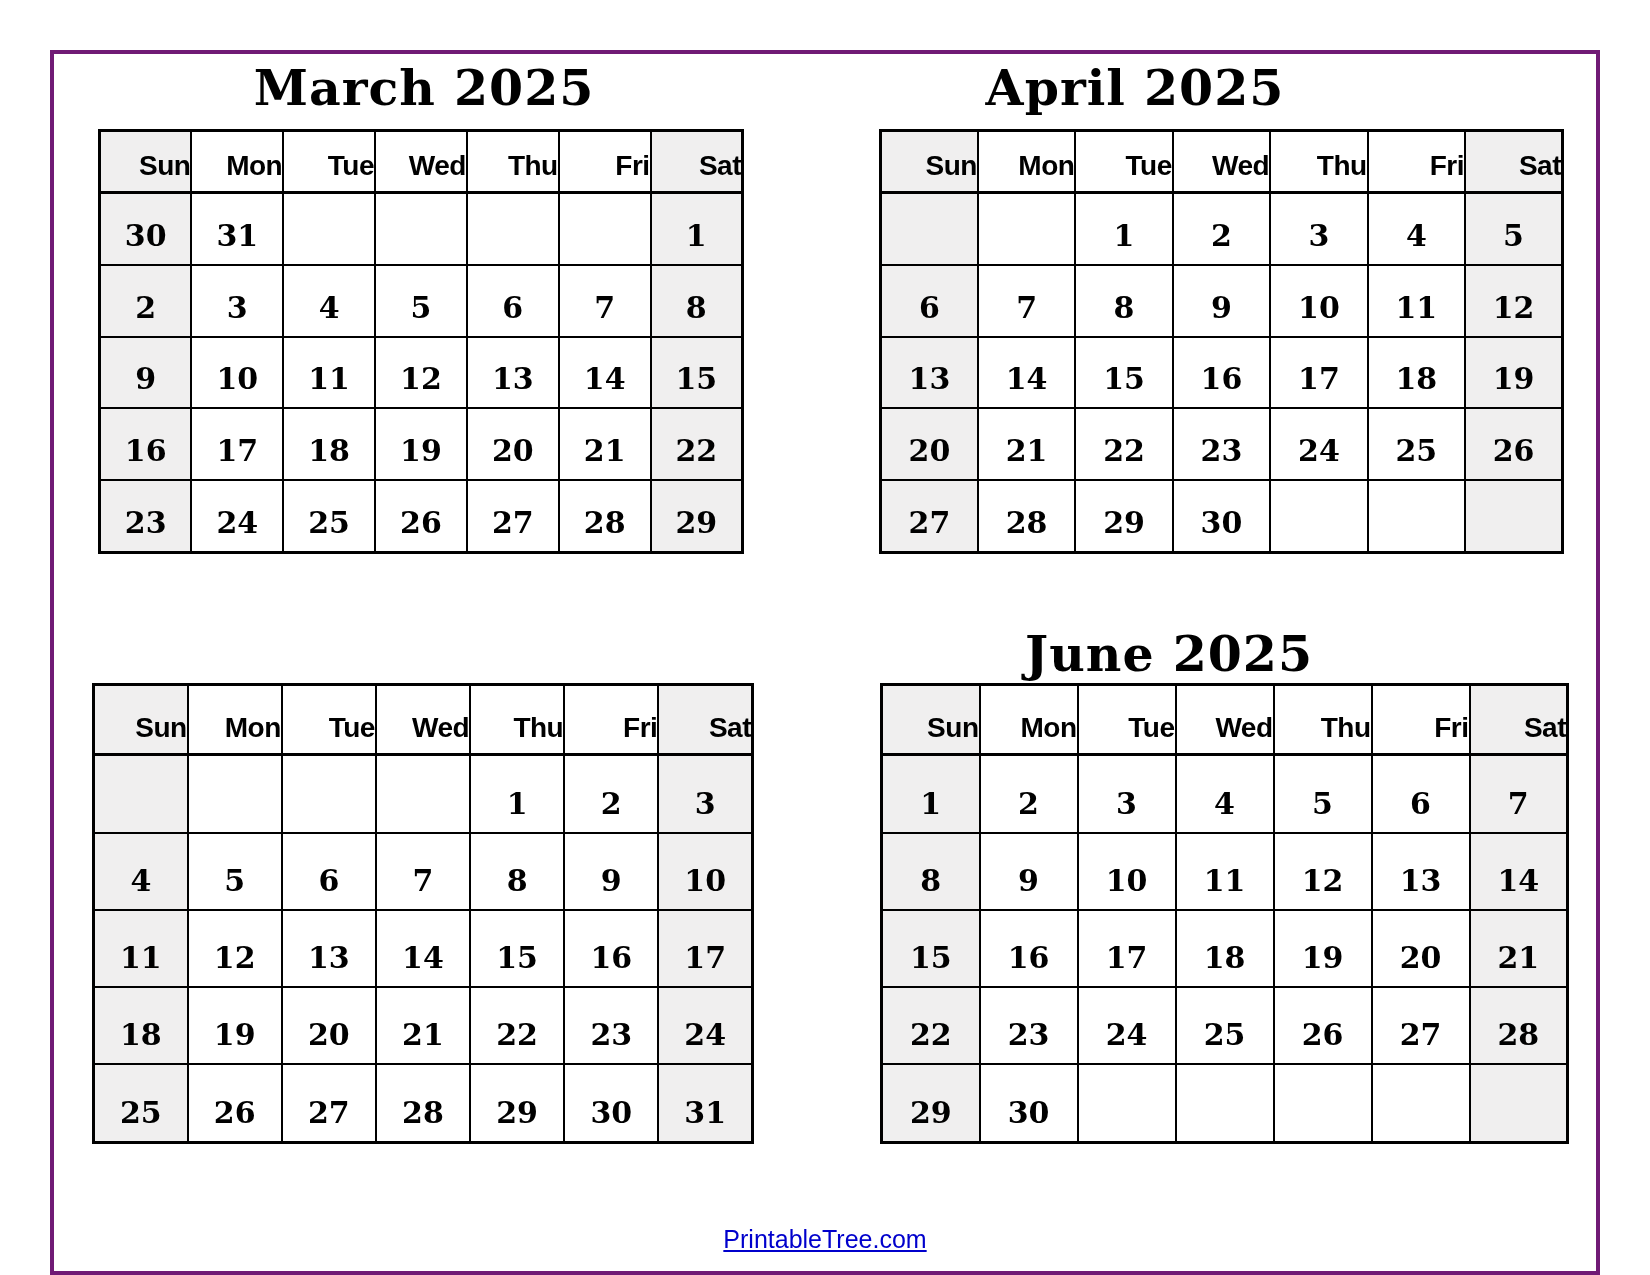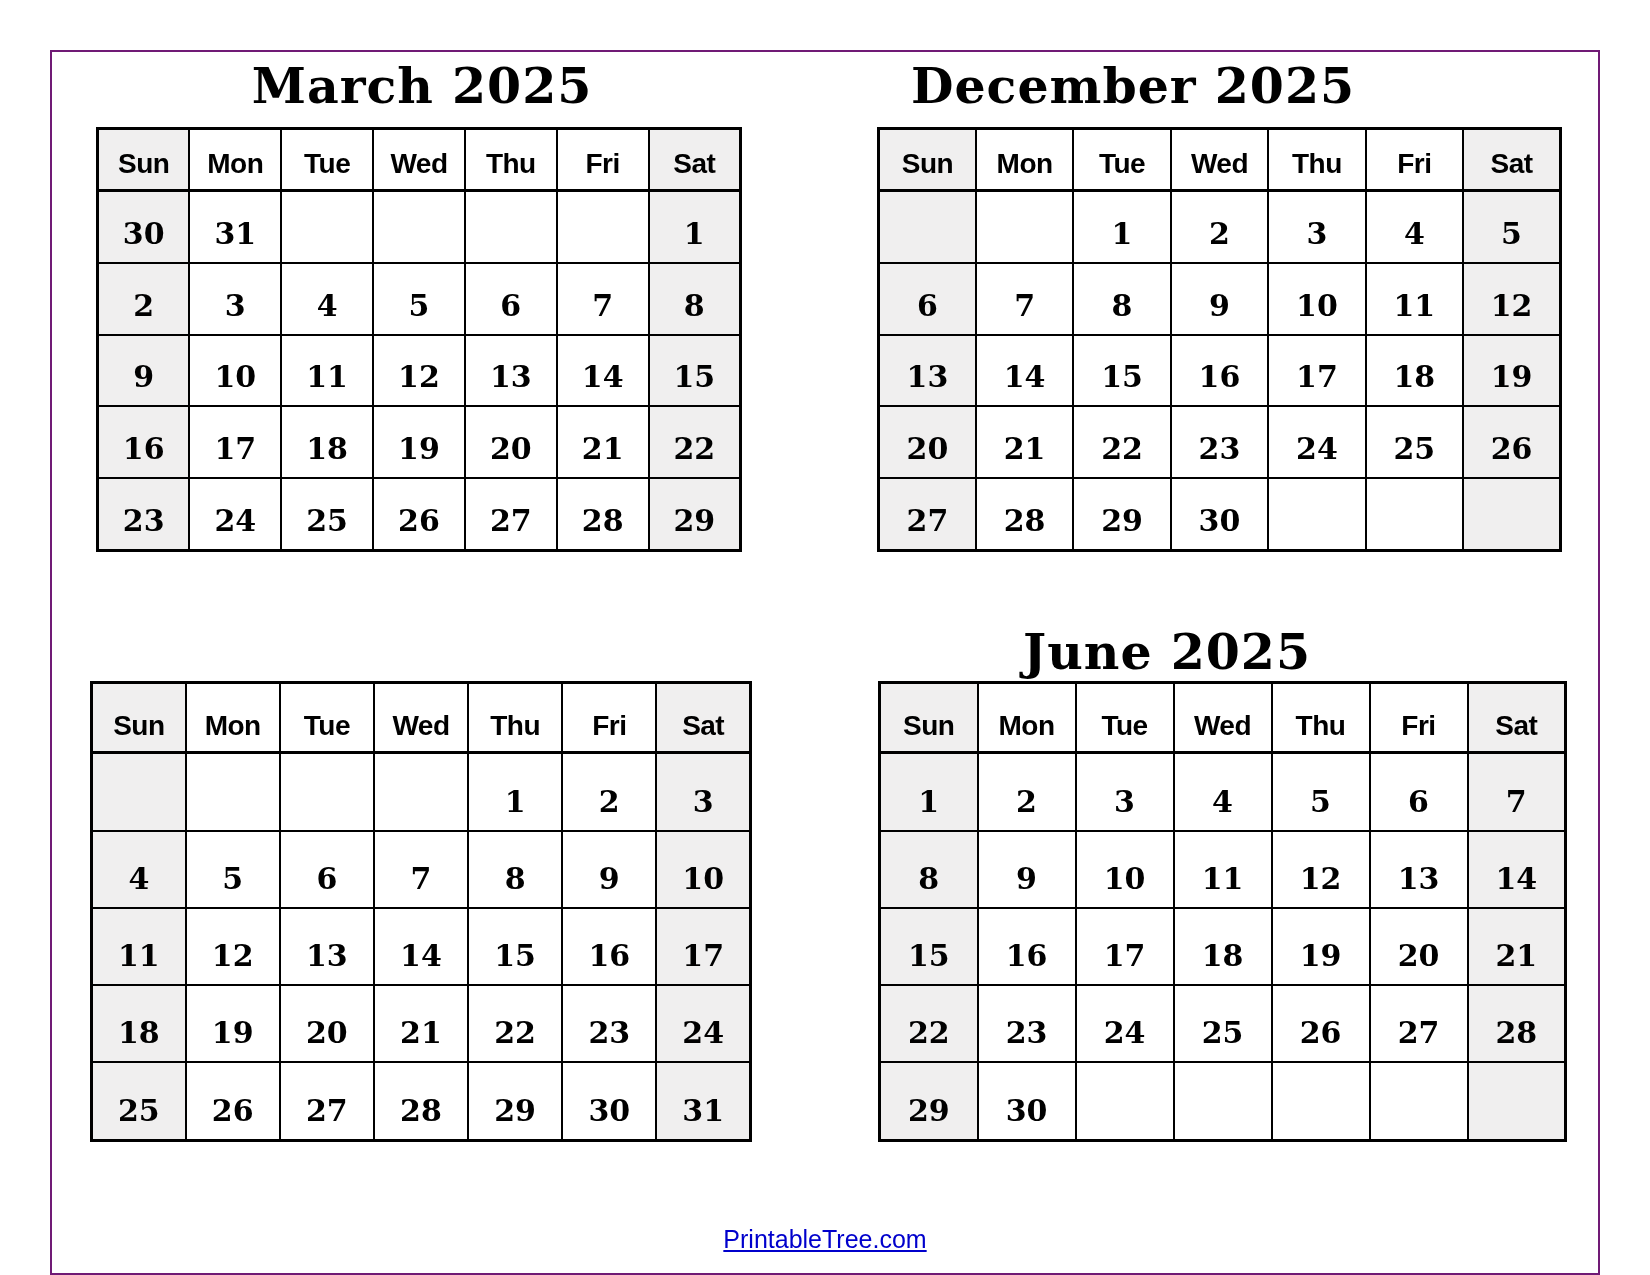--- a/index.html
+++ b/index.html
@@ -13,21 +13,21 @@
   body{
     width:1650px;height:1275px;
     background:#ffffff;
     position:relative;
     font-family:"DejaVu Serif", serif;
   }
   .page{
     position:absolute;
     left:50px;top:50px;
     width:1550px;height:1225px;
-    border:2px solid #701a75;
+    border:4px solid #701a75;
     background:#ffffff;
   }
   .month-title{
     position:absolute;
     transform:translateX(-50%);
     font-family:"DejaVu Serif", serif;
     font-weight:bold;
     font-size:49px;
     line-height:56px;
     letter-spacing:1px;
@@ -58,20 +58,21 @@
     font-weight:bold;
     color:#000;
     padding:0 0 11px 0;
   }
   table.cal thead th{
     font-family:"Liberation Sans", sans-serif;
     font-size:28px;
     letter-spacing:-0.5px;
     border-bottom:3px solid var(--grid);
     padding-bottom:9px;
+    text-align:right;
   }
   .m-march thead tr,.m-april thead tr{height:62px;}
   .m-may thead tr,.m-june thead tr{height:70px;}
   table.cal td{
     font-family:"DejaVu Serif", serif;
     font-size:30px;
   }
   .we{background:var(--weekend-bg);}
   .red{color:var(--red);}
   .site-link{
@@ -85,21 +86,21 @@
     cursor:pointer;
     text-align:center;
   }
 </style>
 </head>
 <body>
 
 <div class="page">
 
   <div class="month-title t-march">March 2025</div>
-  <div class="month-title t-april">December 2025</div>
+  <div class="month-title t-april">April 2025</div>
   <div class="month-title t-june">June 2025</div>
 
   <table class="cal m-march">
       <thead>
         <tr>
           <th class="we red">Sun</th>
           <th>Mon</th>
           <th>Tue</th>
           <th>Wed</th>
           <th>Thu</th>

